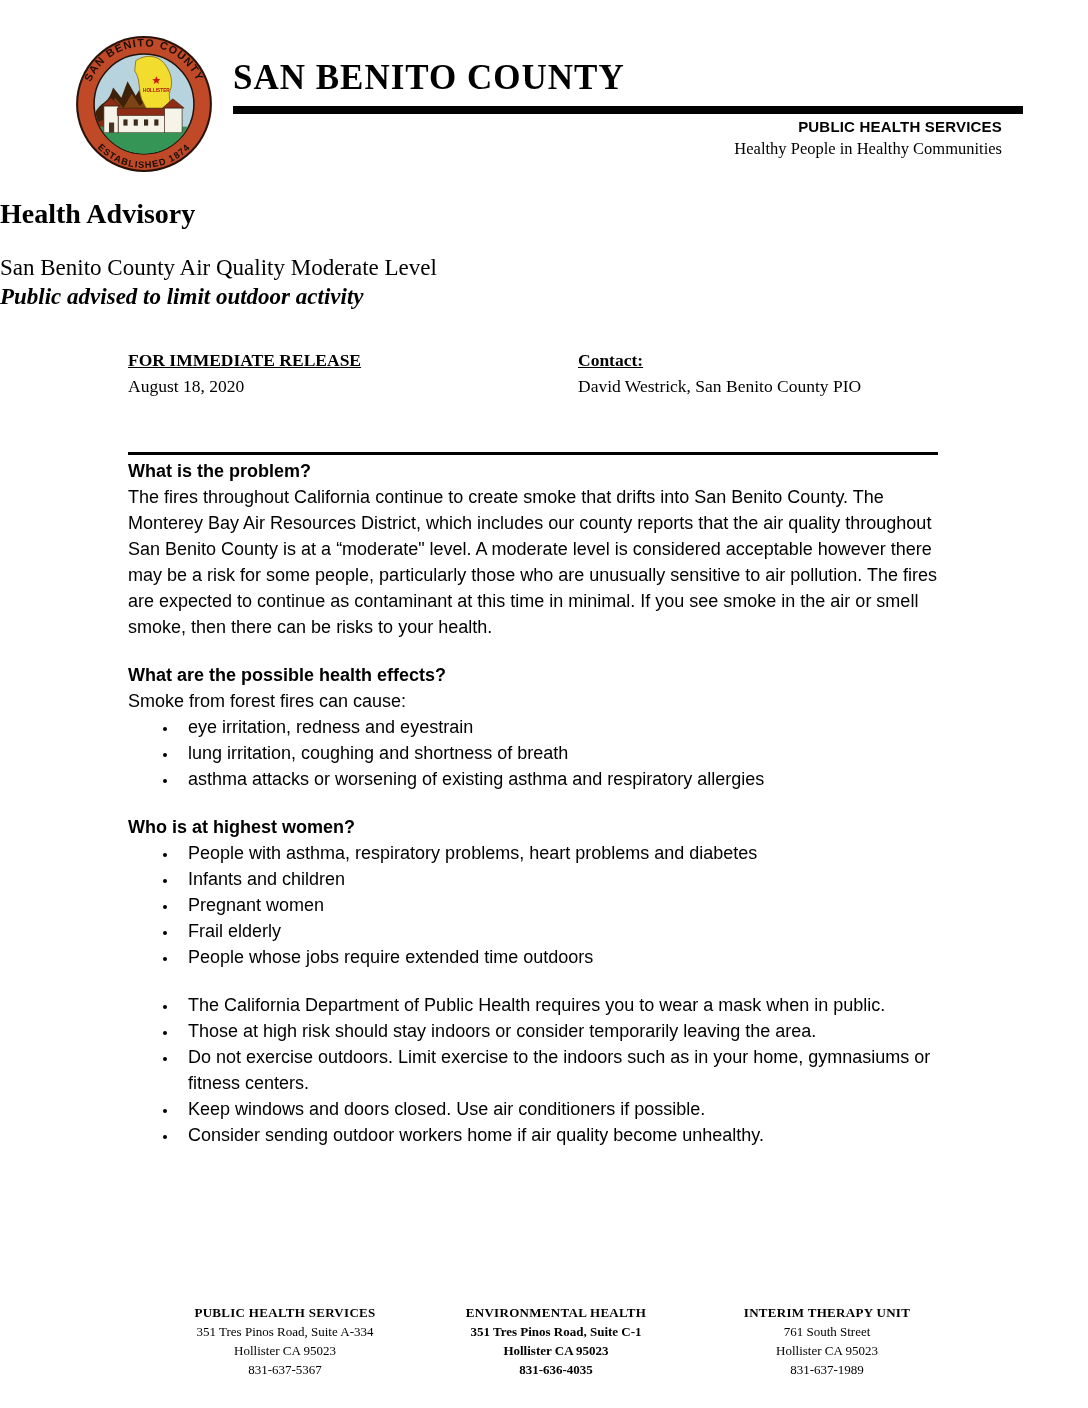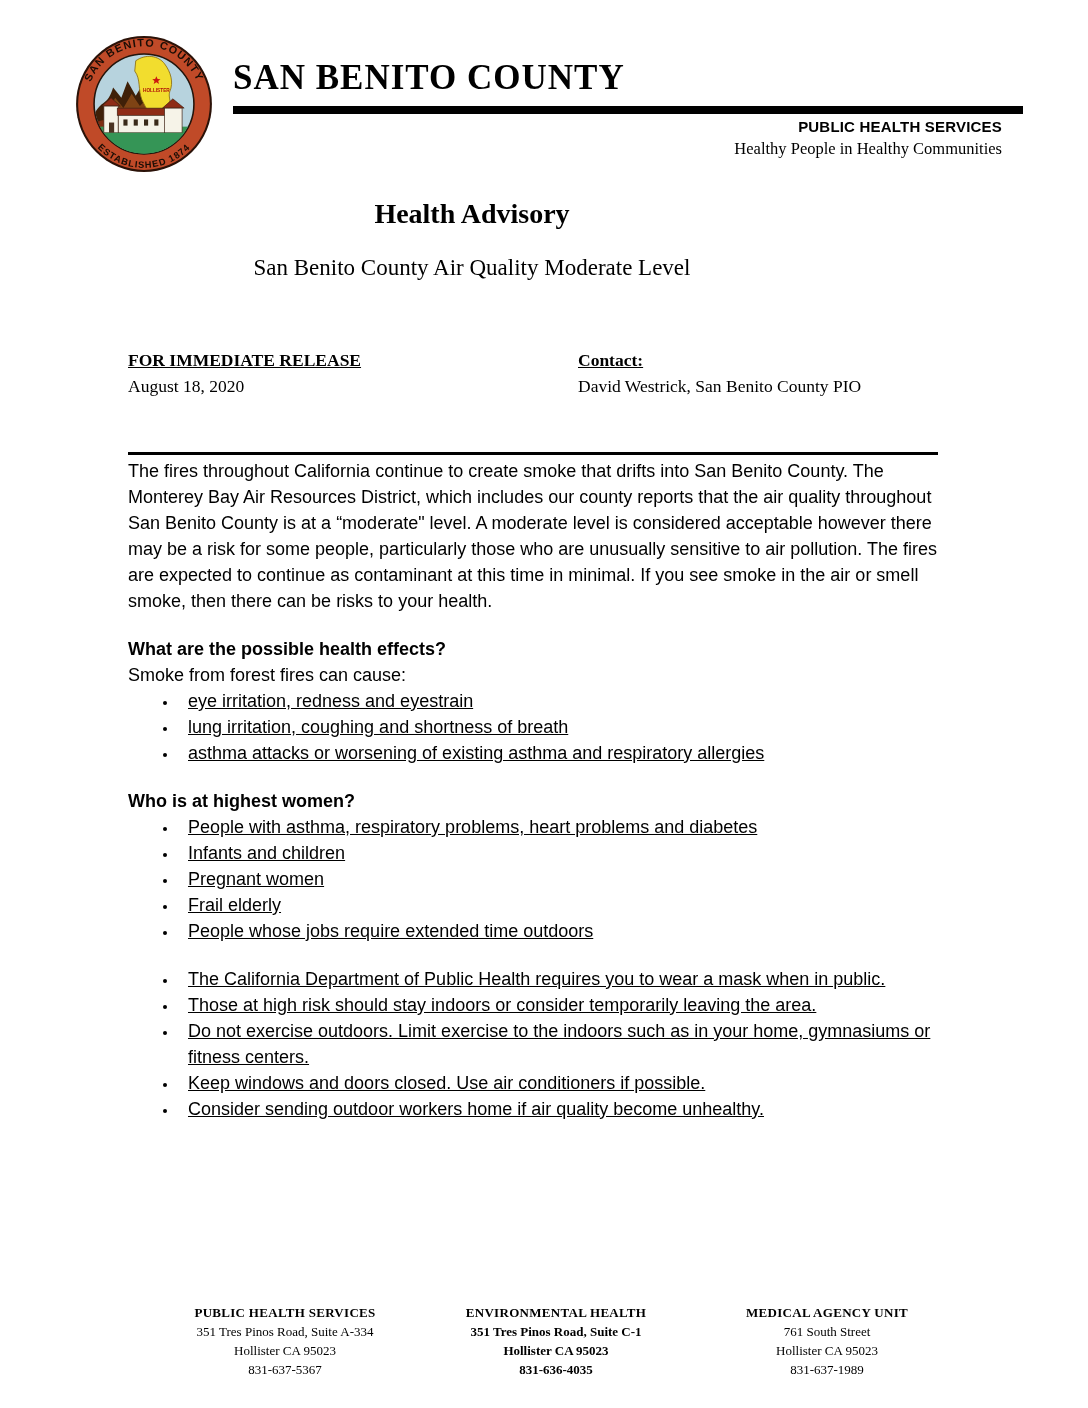--- a/index.html
+++ b/index.html
@@ -31,21 +31,21 @@
     position:absolute; left:580px; top:118px; width:422px; text-align:right;
     font-family:"Liberation Sans", sans-serif; font-weight:bold; font-size:15px;
     letter-spacing:0.2px;
   }
   .tagline {
     position:absolute; left:580px; top:139px; width:422px; text-align:right;
     font-size:16.5px;
   }
 
   
-  .advisory { position:absolute; left:0; top:198px; width:944px; text-align:center; }
+  .advisory { position:absolute; left:0; top:198px; width:944px; text-align:left; }
   .advisory-title { font-weight:bold; font-size:28px; margin:0; }
   .advisory-sub   { font-weight:normal; font-size:23px; margin:25px 0 0 0; }
   .advisory-note  { font-weight:bold; font-style:italic; font-size:23px; margin:3px 0 0 0; }
 
   
   .release-left  { position:absolute; left:128px; top:347px; font-size:17.5px; line-height:26px; }
   .release-right { position:absolute; left:578px; top:347px; font-size:17.5px; line-height:26px; }
   .u-bold-underline { font-weight:bold; text-decoration:underline; }
 
   .divider { position:absolute; left:128px; top:452px; width:810px; height:3px; background:#000; }
@@ -53,21 +53,21 @@
   
   .main {
     position:absolute; left:128px; top:458px; width:820px;
     font-family:"Liberation Sans", sans-serif;
     font-size:18px; line-height:26px;
   }
   .main p { margin:0; }
   .section-heading { font-weight:bold; margin:0; }
   .section { margin-top:22px; }
   .section:first-child { margin-top:0; }
-  .main ul { margin:0; padding-left:50px; list-style:disc;text-decoration:underline; }
+  .main ul { margin:0; padding-left:50px; list-style:disc; }
   .main li { padding-left:10px; }
   .main li::marker { font-size:13px; }
 
   
   .footer {
     position:absolute; left:150px; top:1303px; width:812px;
     display:flex; justify-content:space-between;
     font-family:"Liberation Serif", serif;
   }
   .footer-col { width:270px; text-align:center; font-size:13px; line-height:19px; }
@@ -123,36 +123,38 @@
   <div class="county-name">SAN BENITO COUNTY</div>
   <div class="black-bar"></div>
 
 
   <div class="department">PUBLIC HEALTH SERVICES</div>
   <div class="tagline">Healthy People in Healthy Communities</div>
 
   <div class="advisory">
     <p class="advisory-title">Health Advisory</p>
     <p class="advisory-sub">San Benito County Air Quality Moderate Level</p>
+    <p class="advisory-note">Public advised to limit outdoor activity</p>
   </div>
 
   <div class="release-left">
     <div class="u-bold-underline">FOR IMMEDIATE RELEASE</div>
     <div>August 18, 2020</div>
   </div>
   <div class="release-right">
     <div class="u-bold-underline">Contact:</div>
     <div>David Westrick, San Benito County PIO</div>
   </div>
 
   <div class="divider"></div>
 
   <div class="main">
 
     <div class="section">
+      <p class="section-heading">What is the problem?</p>
       <p>The fires throughout California continue to create smoke that drifts into San Benito County. The Monterey Bay Air Resources District, which includes our county reports that the air quality throughout San Benito County is at a “moderate" level. A moderate level is considered acceptable however there may be a risk for some people, particularly those who are unusually sensitive to air pollution. The fires are expected to continue as contaminant at this time in minimal. If you see smoke in the air or smell smoke, then there can be risks to your health.</p>
     </div>
 
     <div class="section">
       <p class="section-heading">What are the possible health effects?</p>
       <p>Smoke from forest fires can cause:</p>
       <ul>
         <li>eye irritation, redness and eyestrain</li>
         <li>lung irritation, coughing and shortness of breath</li>
         <li>asthma attacks or worsening of existing asthma and respiratory allergies</li>
@@ -189,20 +191,20 @@
       <div>Hollister CA 95023</div>
       <div>831-637-5367</div>
     </div>
     <div class="footer-col emphasis">
       <div class="footer-title">ENVIRONMENTAL HEALTH</div>
       <div>351 Tres Pinos Road, Suite C-1</div>
       <div>Hollister CA 95023</div>
       <div>831-636-4035</div>
     </div>
     <div class="footer-col">
-      <div class="footer-title">MEDICAL AGENCY UNIT</div>
+      <div class="footer-title">INTERIM THERAPY UNIT</div>
       <div>761 South Street</div>
       <div>Hollister CA 95023</div>
       <div>831-637-1989</div>
     </div>
   </div>
 
 </div>
 
 </body></html>

